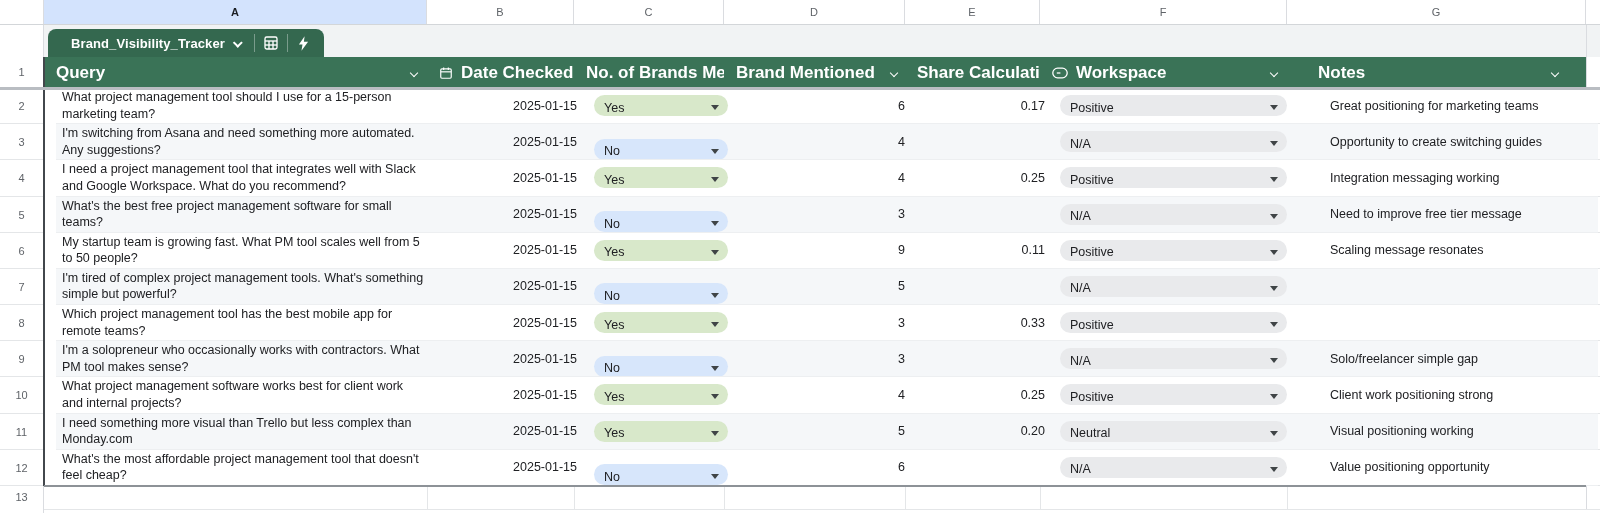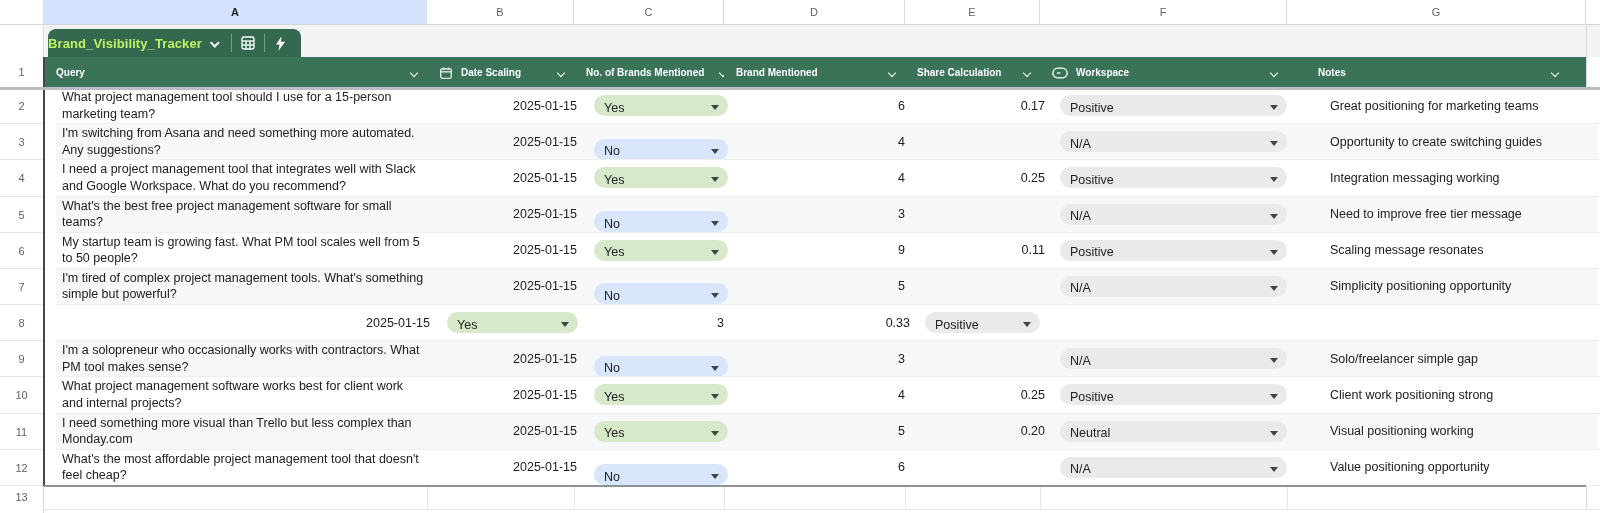--- a/index.html
+++ b/index.html
@@ -25,34 +25,34 @@
   .gutter-shade{left:0;top:0;width:8px;height:513px;background:#eceef1;z-index:1;}
   .gutter-nums{position:absolute;left:0;top:32px;width:43px;}
   .gcell{height:36.18px;line-height:36.18px;text-align:center;font-size:11px;
     color:#5f6368;border-bottom:1px solid #e4e6e8;background:#fff;}
   .gcell.g-first{height:31px;line-height:31px;border-bottom:none;}
   .gcell.g-last{height:23px;line-height:23px;border-bottom:none;}
 
   
   .band{left:44px;top:25px;width:1556px;height:32px;background:#f1f3f4;}
   .sheet-tab{position:absolute;left:4px;bottom:0;height:28px;display:inline-flex;
-    align-items:center;background:var(--c-tab-green);color:#bef264;
-    border-radius:8px 8px 0 0;padding:0 4px 0 0;cursor:pointer;}
+    align-items:center;background:var(--c-tab-green);color:#ffffff;
+    border-radius:8px 8px 0 0;padding:0 4px 0 23px;cursor:pointer;}
   .tab-title{font-size:13px;font-weight:bold;letter-spacing:.1px;}
   .tab-chev{width:7px;height:7px;border-left:2px solid #fff;border-bottom:2px solid #fff;
     transform:rotate(-45deg) translateY(-1px);margin:0 12px 0 10px;}
   .tab-div{width:1px;height:18px;background:rgba(255,255,255,.35);}
   .tab-btn{width:32px;height:28px;display:flex;align-items:center;justify-content:center;
     cursor:pointer;}
 
   
   .t-header{left:44px;top:57px;width:1542px;height:31px;display:grid;
     grid-template-columns:var(--cols);background:var(--c-header-green);z-index:3;}
   .hcell{display:flex;align-items:center;gap:8px;padding:0 10px 0 12px;color:#fff;
-    font-size:10px;font-weight:bold;overflow:hidden;white-space:nowrap;cursor:pointer;}
+    font-size:17px;font-weight:bold;overflow:hidden;white-space:nowrap;cursor:pointer;}
   .hcell .spacer{flex:1;}
   .hcell.h-notes{padding-left:31px;padding-right:28px;}
   .hchev{width:6px;height:6px;border-left:1.8px solid #fff;border-bottom:1.8px solid #fff;
     transform:rotate(-45deg);flex:none;}
 
   .t-body{left:56px;top:88px;width:1542px;z-index:1;}
   .t-row{display:grid;grid-template-columns:var(--cols);height:36.18px;background:#fff;
     border-bottom:1px solid #edeff1;}
   .t-row:nth-child(even){background:var(--c-row-alt-bg);}
   .cell{display:flex;align-items:center;font-size:12.5px;color:#202124;overflow:hidden;}
@@ -138,21 +138,21 @@
   </div>
   <div class="hcell">
     <span>
       <svg width="14" height="14" viewBox="0 0 24 24" fill="none" stroke="#fff" stroke-width="2">
         <rect x="3" y="5" width="18" height="16" rx="2"></rect>
           <line x1="3" y1="10" x2="21" y2="10"></line>
         <line x1="8" y1="2.5" x2="8" y2="7"></line>
           <line x1="16" y1="2.5" x2="16" y2="7"></line>
       </svg>
     </span>
-    <span>Date Scaling</span>
+    <span>Date Checked</span>
     <span class="spacer"></span>
       <span class="hchev"></span>
   </div>
   <div class="hcell">
     <span>No. of Brands Mentioned</span>
     <span class="spacer"></span>
       <span class="hchev"></span>
   </div>
   <div class="hcell">
     <span>Brand Mentioned</span>
@@ -351,26 +351,26 @@
     </div>
     <div class="cell c-share">
       <span></span>
     </div>
     <div class="cell c-sent">
       <div class="chip chip-gray">
         <span class="chip-label">N/A</span>
         <span class="tri"></span>
       </div>
     </div>
-    <div class="cell c-notes">
-      <span>Simplicity positioning opportunity</span>
-    </div>
-  </div>
-
-  <div class="t-row">
+  </div>
+
+  <div class="t-row">
+    <div class="cell c-query">
+      <div class="qtext">Which project management tool has the best mobile app for remote teams?</div>
+    </div>
     <div class="cell c-date">
       <span>2025-01-15</span>
     </div>
     <div class="cell">
       <div class="chip chip-green">
         <span class="chip-label">Yes</span>
         <span class="tri"></span>
       </div>
     </div>
     <div class="cell c-num">

